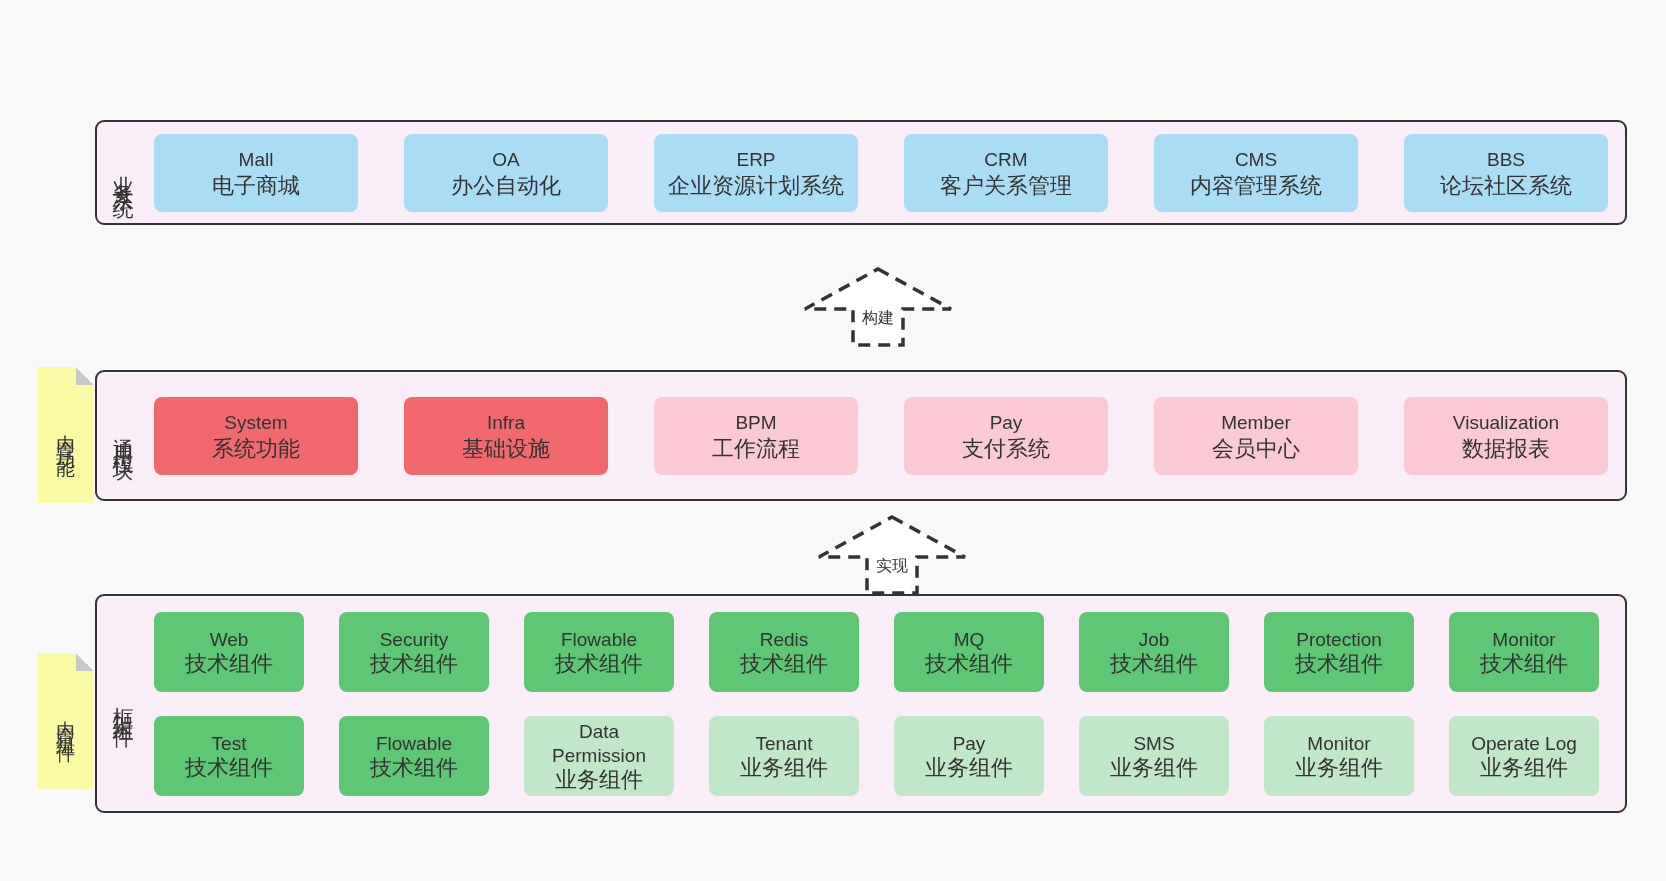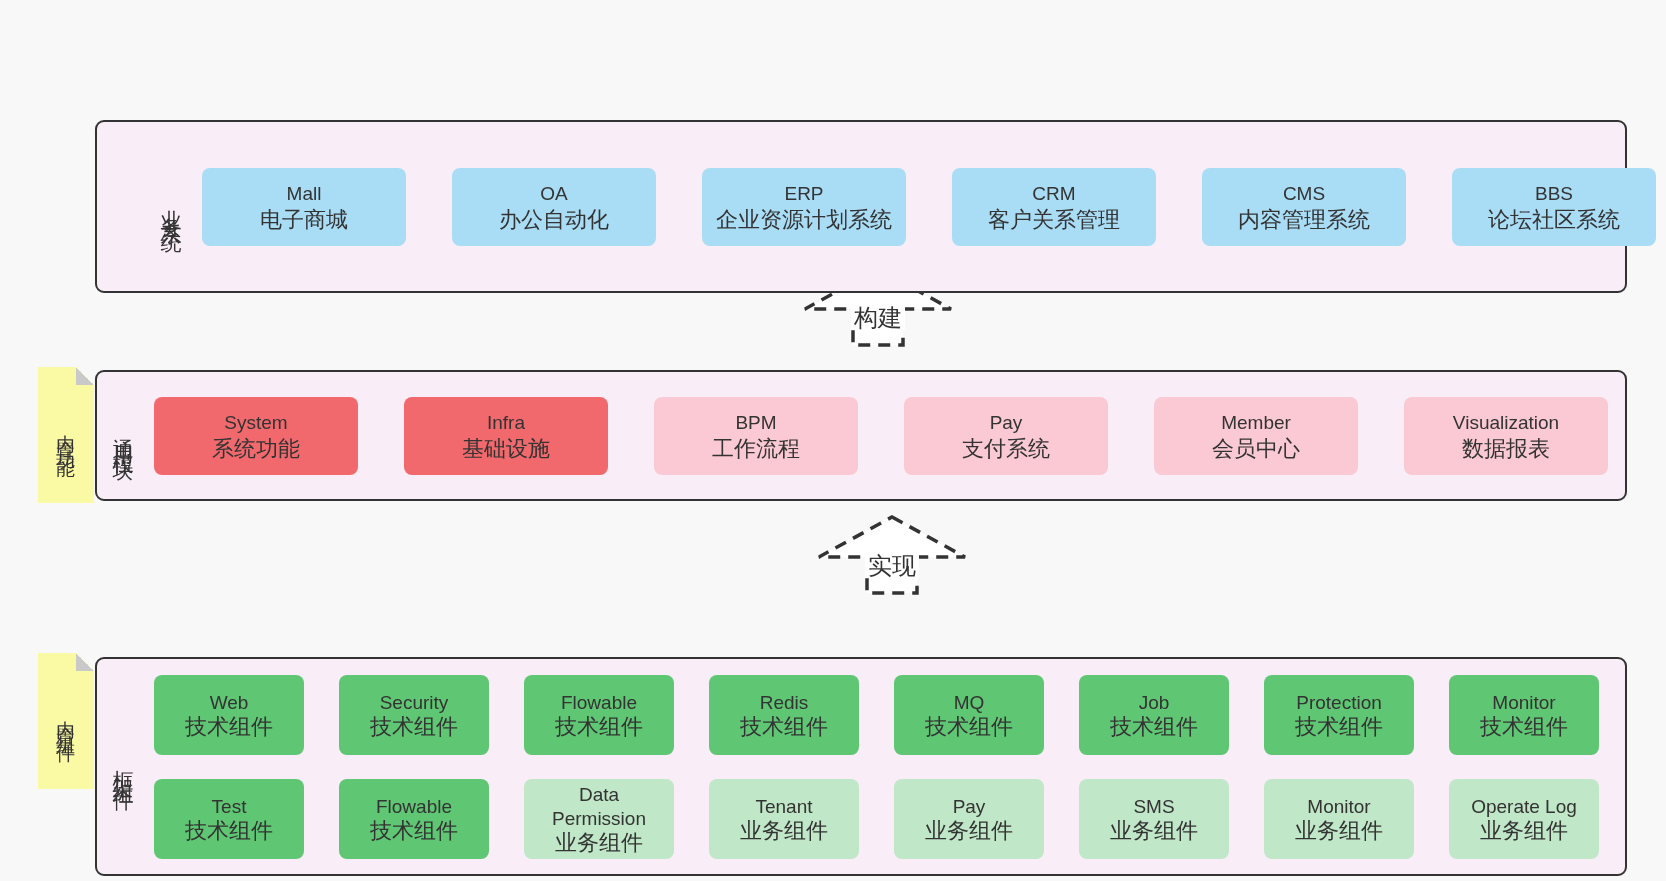--- a/index.html
+++ b/index.html
@@ -13,23 +13,23 @@
   }
   .layer {
     position:absolute;
     left:95px; width:1532px;
     background:var(--container-bg);
     border:2.5px solid var(--container-border);
     border-radius:9px;
     display:flex; align-items:center;
     z-index:1;
   }
-  .layer-1 { top:120px; height:173px;padding-left:48px; }
+  .layer-1 { top:120px; height:105px; }
   .layer-2 { top:370px; height:131px; }
-  .layer-3 { top:657px; height:219px; }
+  .layer-3 { top:594px; height:219px; }
 
   .vlabel {
     writing-mode:vertical-rl;
     text-orientation:upright;
     font-size:21px;
     letter-spacing:7px;
     line-height:27px;
     color:var(--ink);
     margin-left:13px;
     flex:0 0 auto;
@@ -88,21 +88,21 @@
   }
 
   .arrow { position:absolute; width:160px; height:82px; z-index:0; }
   .arrow-1 { left:798px; top:266px; }
   .arrow-2 { left:812px; top:514px; }
   .arrow svg { position:absolute; inset:0; width:100%; height:100%; }
   .arrow-label {
     position:absolute; top:40px; left:50%;
     transform:translateX(-50%);
     background:var(--arrow-fill);
-    font-size:24px; line-height:24px;
+    font-size:16px; line-height:24px;
     padding:0 3px;
     color:var(--ink);
     white-space:nowrap;
   }
 </style>
 </head>
 <body style="background: rgb(248, 248, 248);">
 
 <div class="layer layer-1">
   <div class="vlabel">业务系统</div>

